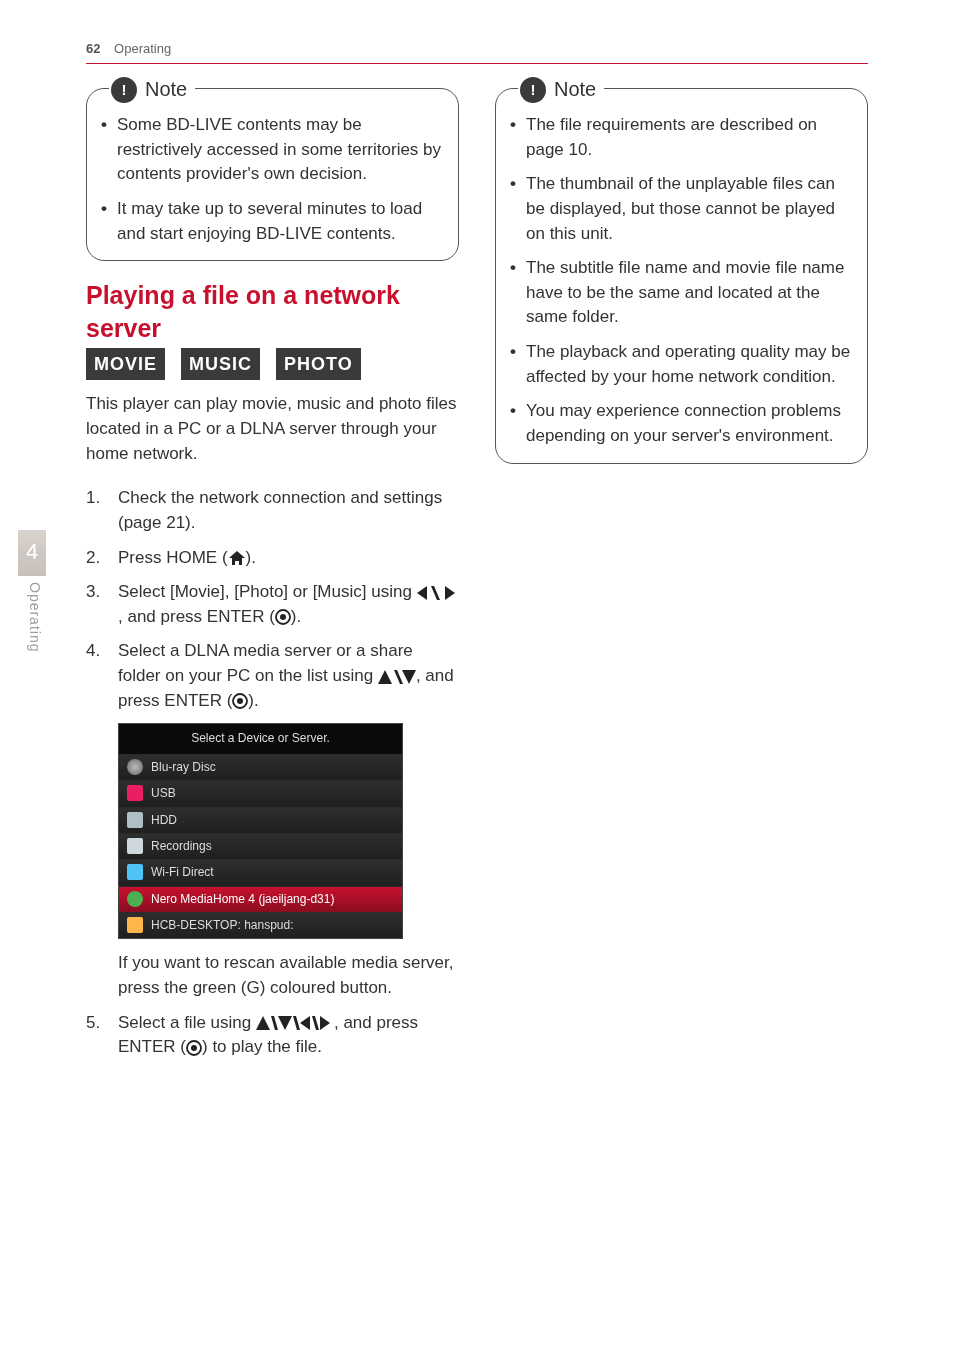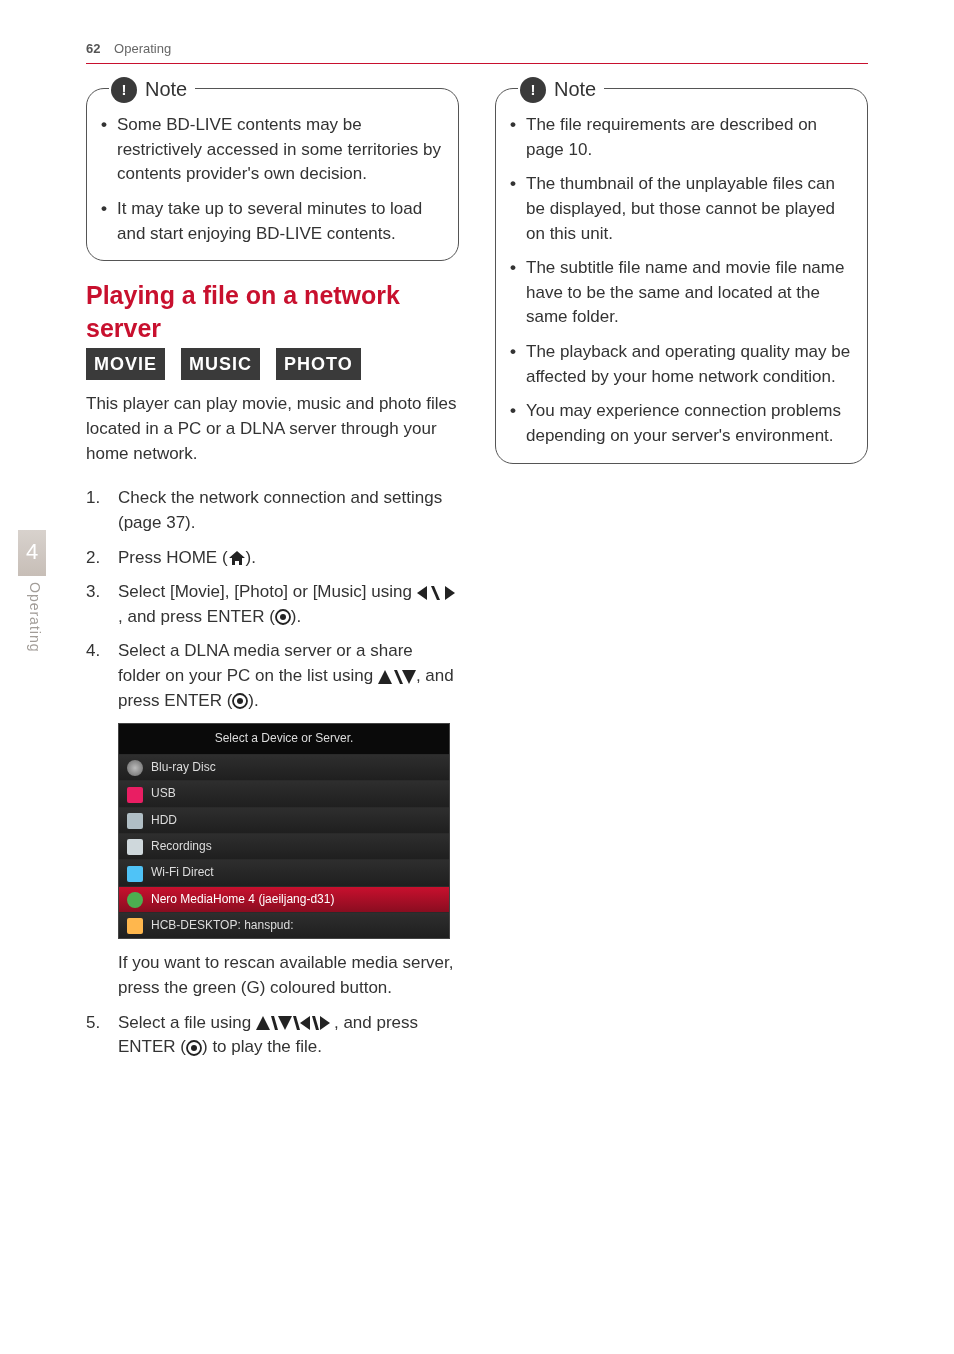--- a/index.html
+++ b/index.html
@@ -128,38 +128,38 @@
   }
   .steps > li::before {
     content: counter(step) ".";
     position: absolute;
     left: 0;
   }
   .steps .cont { margin-top: 8px; }
   .steps .cont.extra { margin-top: 12px; }
 
   .screenshot {
-    width: 332px;
+    width: 285px;
     margin: 10px 0 10px 0;
     border: 1px solid #444;
     font-family: Arial, sans-serif;
     font-size: 12px;
     color: #ddd;
     background: #1a1a1a;
   }
   .screenshot .shot-title {
     text-align: center;
     padding: 6px 0;
     color: #ddd;
     font-size: 12px;
     background: #0a0a0a;
   }
   .screenshot .row {
     display: flex;
-    align-items: flex-end;
+    align-items: flex-start;
     gap: 8px;
     padding: 4px 8px;
     border-top: 1px solid #2a2a2a;
     background: linear-gradient(180deg, #2e2e2e 0%, #1f1f1f 100%);
   }
   .screenshot .row.sel {
     background: linear-gradient(180deg, #c8102e 0%, #8a0d20 100%);
     color: #fff;
   }
   .screenshot .ico {
@@ -216,21 +216,21 @@
 
     <div class="tags">
       <span class="tag">MOVIE</span>
       <span class="tag">MUSIC</span>
       <span class="tag">PHOTO</span>
     </div>
 
     <p class="intro">This player can play movie, music and photo files located in a PC or a DLNA server through your home network.</p>
 
     <ol class="steps">
-      <li><span>Check the network connection and settings (page 37).</span></li>
+      <li><span>Check the network connection and settings (page 21).</span></li>
 
       <li>
         <span>Press HOME (</span><span class="glyph"><svg width="18" height="14" viewBox="0 0 18 14">
               <path d="M9 0 L17 7 L14 7 L14 14 L11 14 L11 10 L7 10 L7 14 L4 14 L4 7 L1 7 Z" fill="#222"></path>
             </svg></span><span>).</span>
       </li>
 
       <li>
         <span>Select [Movie], [Photo] or [Music] using </span><span class="glyph"><svg width="38" height="14" viewBox="0 0 38 14">
               <path d="M10 0 L0 7 L10 14 Z" fill="#222"></path>

